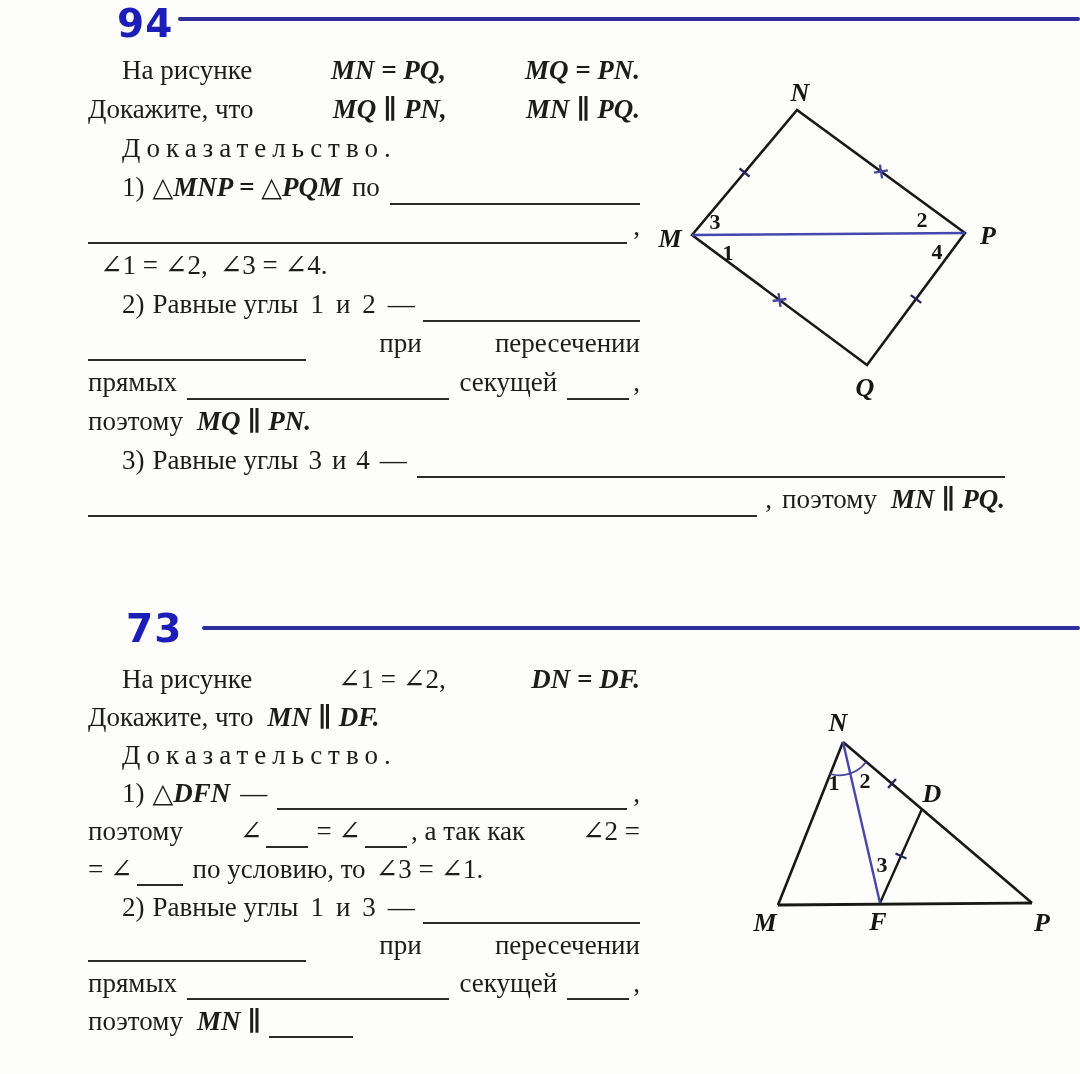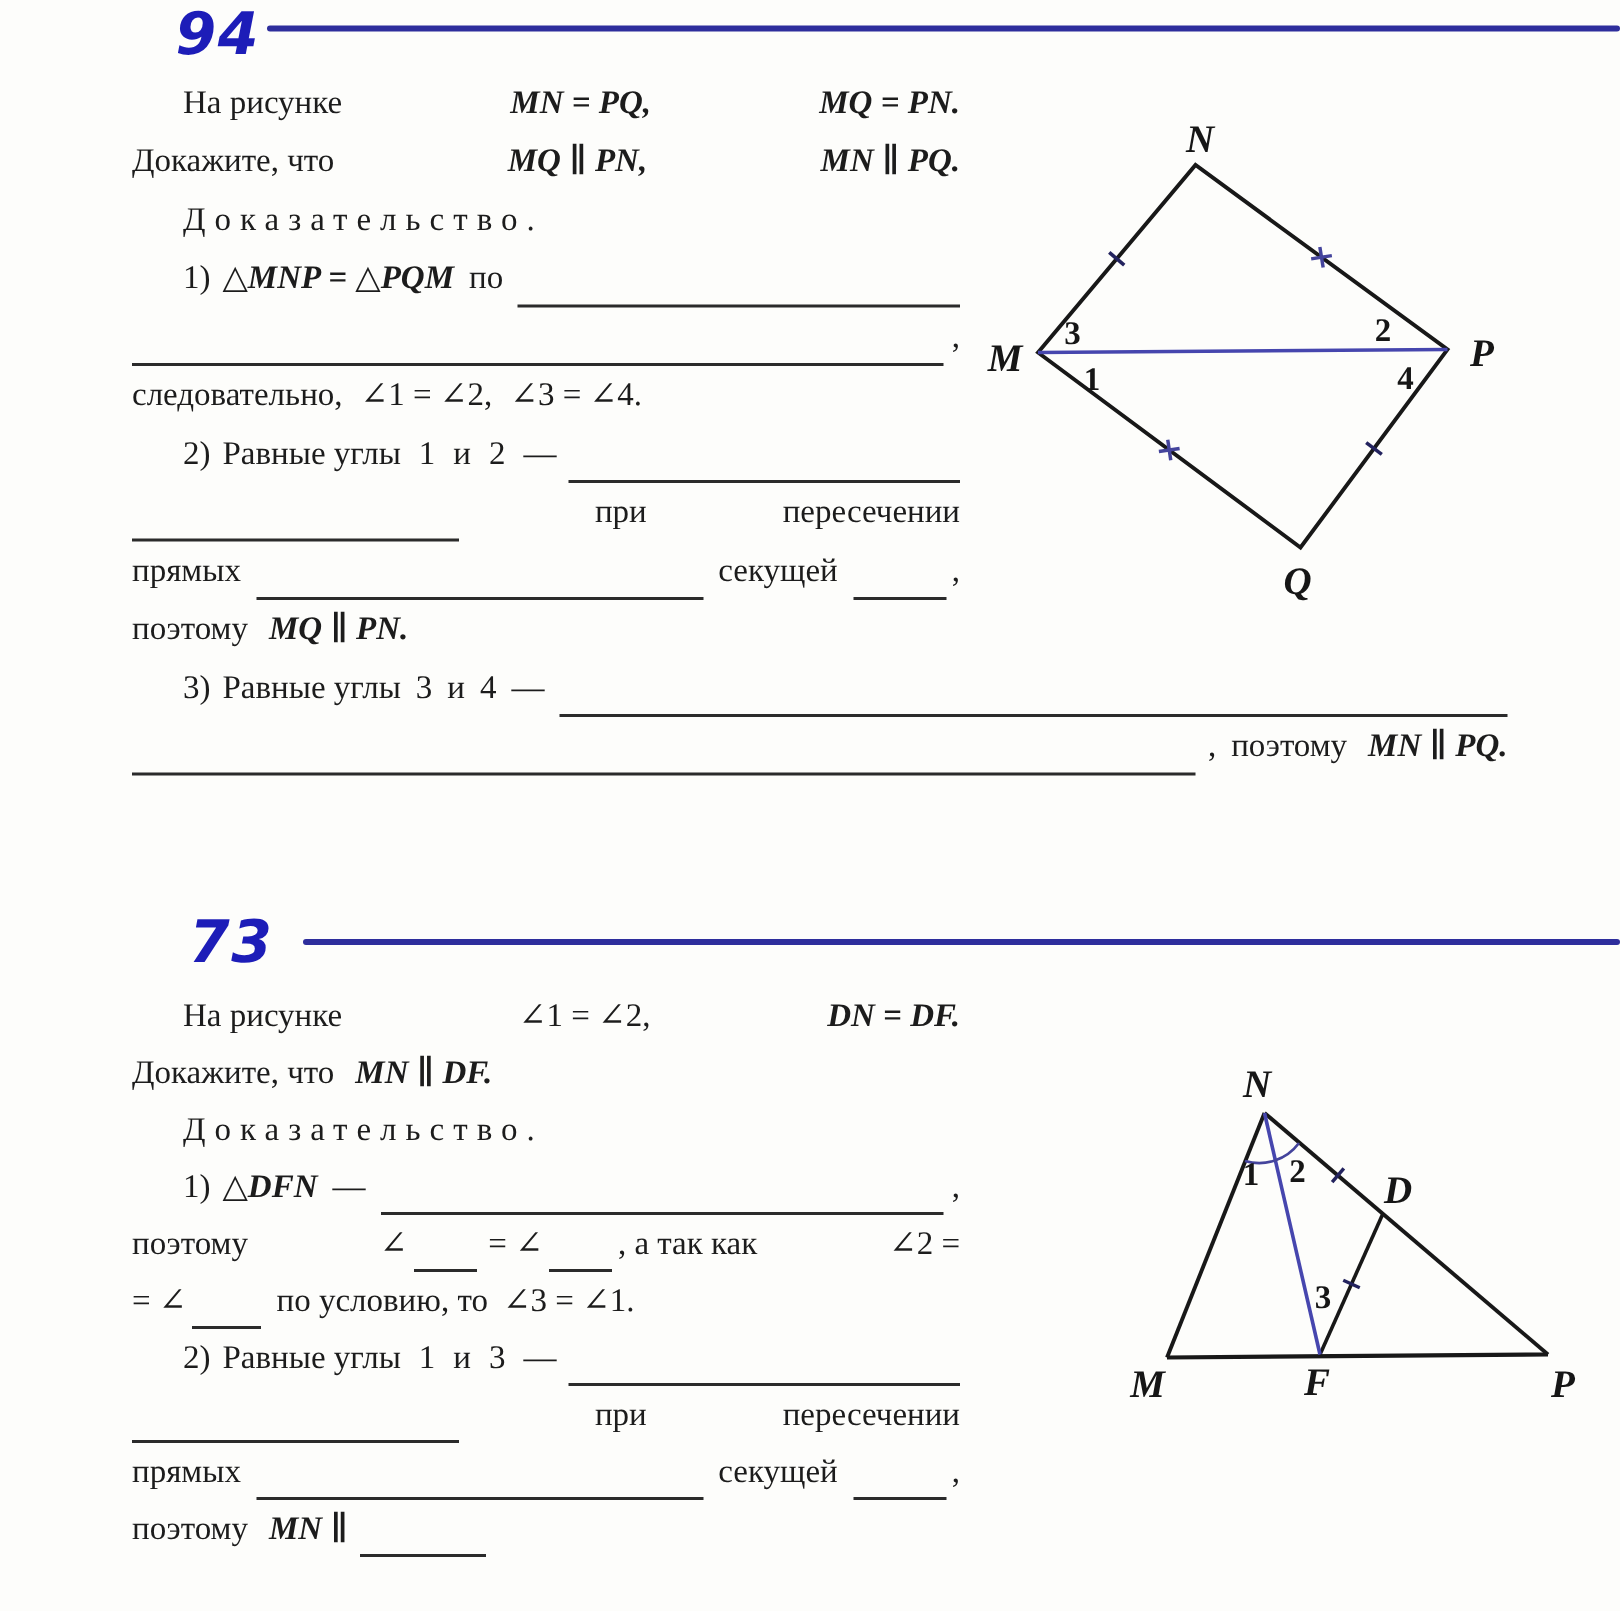--- a/index.html
+++ b/index.html
@@ -1,24 +1,24 @@
 <!DOCTYPE html>
 <html><head>
 <meta charset="utf-8">
 <style>
   html,body{margin:0;padding:0;background:#ffffff;}
   .page{position:relative;width:1080px;height:1074px;background:#fdfdfb;overflow:hidden;
         font-family:"Liberation Serif","DejaVu Serif","DejaVu Sans",serif;color:#1c1c1c;}
   
   .exnum{position:absolute;font-family:"DejaVu Sans","Liberation Sans",sans-serif;
-         font-weight:800;font-size:39px;color:#1d1db8;letter-spacing:1px;font-style:italic;}
+         font-weight:800;font-size:39px;color:#1d1db8;letter-spacing:1px;}
   .rule{position:absolute;height:4px;background:#2e2e9c;border-radius:2px;}
   
   .col{position:absolute;display:flex;flex-direction:column;}
-  .ln{display:flex;align-items:baseline;white-space:nowrap;font-size:22px;line-height:1;}
+  .ln{display:flex;align-items:baseline;white-space:nowrap;font-size:27px;line-height:1;}
   .h39{height:39px;} .h38{height:38px;}
   .ind{display:inline-block;width:34px;flex:0 0 34px;}
   .sp{flex:1 1 auto;}
   .g4{flex:0 0 4px;} .g6{flex:0 0 6px;} .g8{flex:0 0 8px;} .g10{flex:0 0 10px;}
   .g12{flex:0 0 12px;} .g14{flex:0 0 14px;}
   .t{font-weight:400;}
   .bd{font-weight:400;}
   .m{font-style:italic;font-weight:700;text-align:center;}
   .ls{letter-spacing:6px;text-align:right;}
   .bl{border-bottom:2px solid #2b2b2b;align-self:flex-end;margin-bottom:8px;height:2px;}
@@ -67,21 +67,20 @@
       <span class="t">по</span>
         <span class="g10"></span>
       <span class="bl bf"></span>
     </div>
     <div class="ln h39">
       <span class="bl bf"></span>
         <span class="g6"></span>
       <span class="t">,</span>
     </div>
     <div class="ln h39">
-      <span class="t">следовательно,</span>
         <span class="g12"></span>
       <span class="bd">∠1 = ∠2,</span>
         <span class="g12"></span>
       <span class="bd">∠3 = ∠4.</span>
     </div>
     <div class="ln h39">
       <span class="ind"></span>
       <span class="t">2)</span>
         <span class="g8"></span>
       <span class="t">Равные углы</span>

